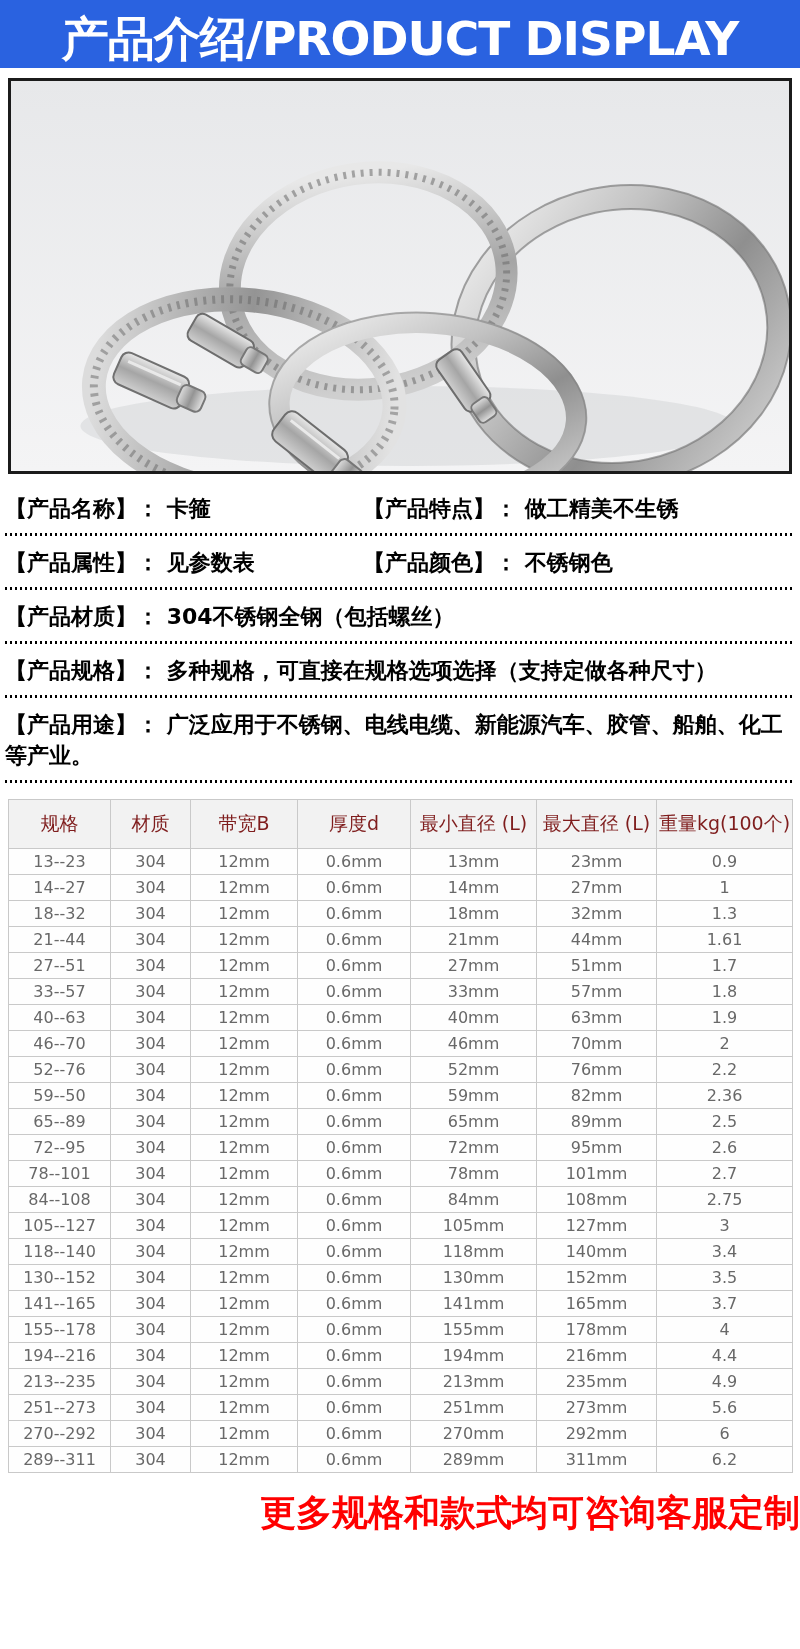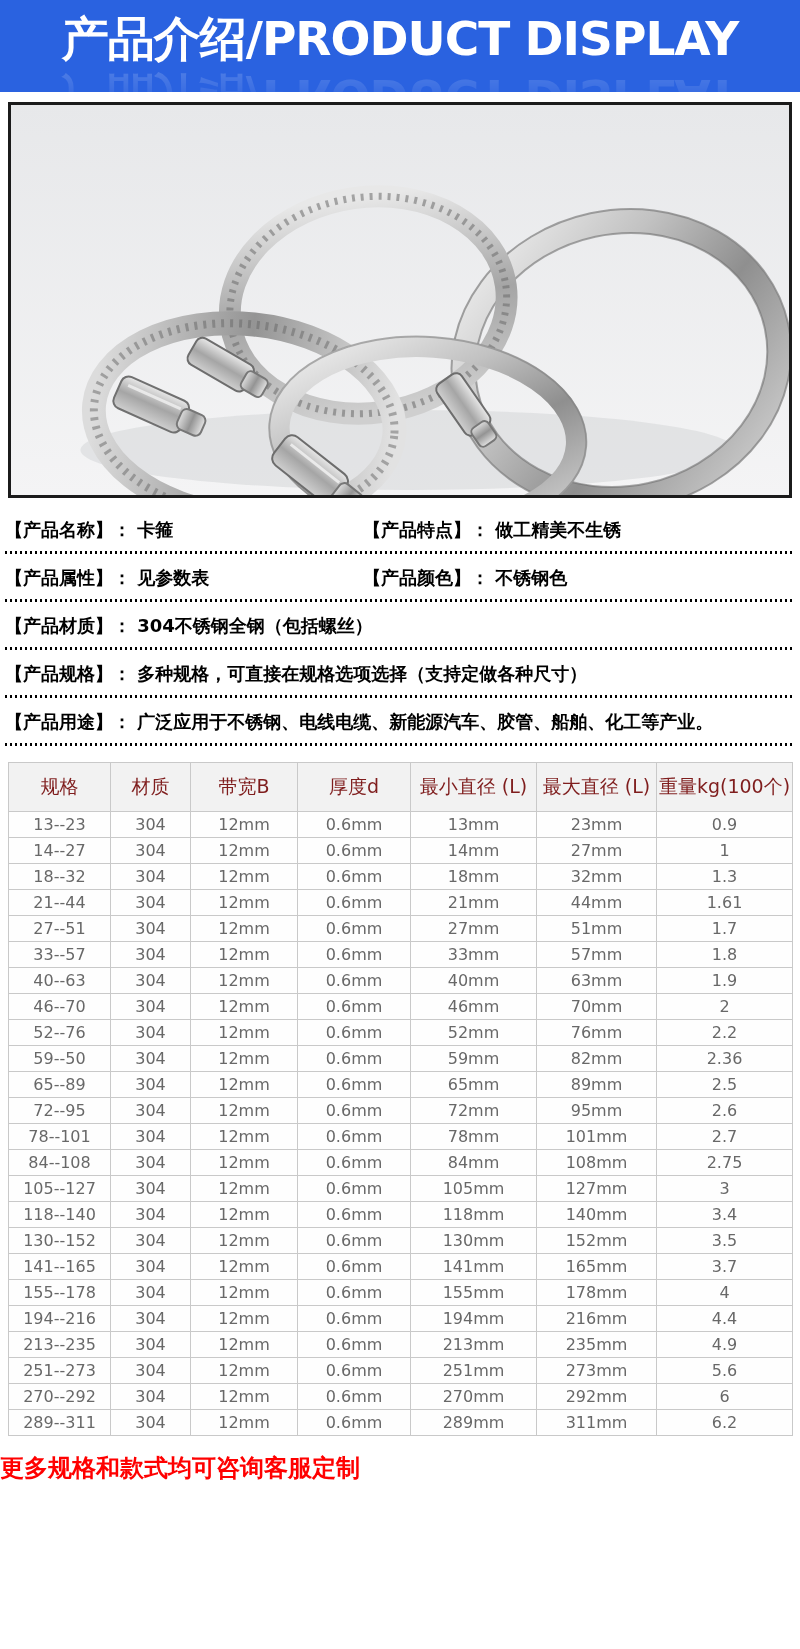--- a/index.html
+++ b/index.html
@@ -6,21 +6,21 @@
   html, body { background: #ffffff; }
   body {
     width: 800px;
     font-family: "DejaVu Sans", "Liberation Sans", sans-serif;
     color: #111;
   }
 
   
   .banner {
     position: relative;
-    height: 92px;
+    height: 68px;
     background: #2a62e0;
     overflow: hidden;
   }
   .banner-title {
     position: absolute;
     left: 0; right: 0; top: 8px;
     text-align: center;
     font-size: 47px;
     font-weight: bold;
     color: #ffffff;
@@ -51,21 +51,21 @@
     overflow: hidden;
   }
   .photo-frame svg { display: block; width: 100%; height: 100%; }
 
   
   .info { margin: 8px 5px 0 5px; }
   .info-row {
     display: flex;
     align-items: flex-start;
     padding: 11px 0 8px 0;
-    font-size: 18px;
+    font-size: 22px;
     font-weight: bold;
     color: #000;
     line-height: 1.45;
   }
   .info-row .cell-left  { width: 358px; flex: 0 0 358px; }
   .info-row .cell-right { flex: 1; }
   .info-row.single { display: block; }
   .dotline {
     height: 3px;
     background: repeating-linear-gradient(90deg, #000 0 2px, transparent 2px 5px);
@@ -98,22 +98,22 @@
     font-weight: normal;
     padding: 1px 0;
   }
   col.c1 { width: 102px; } col.c2 { width: 80px; }  col.c3 { width: 107px; }
   col.c4 { width: 113px; } col.c5 { width: 126px; } col.c6 { width: 120px; }
   col.c7 { width: 136px; }
 
   
   .footer-note {
     margin: 16px 0 2px 0;
-    text-align: left;
-    font-size: 24px;
+    text-align: right;
+    font-size: 36px;
     font-weight: bold;
     color: #ff0000;
   }
 </style>
 </head>
 <body>
 
 <div class="banner" style="background: rgb(42, 98, 224);">
   <div class="banner-title">产品介绍/PRODUCT DISPLAY</div>
   <div class="banner-reflection" aria-hidden="true">产品介绍/PRODUCT DISPLAY</div>

